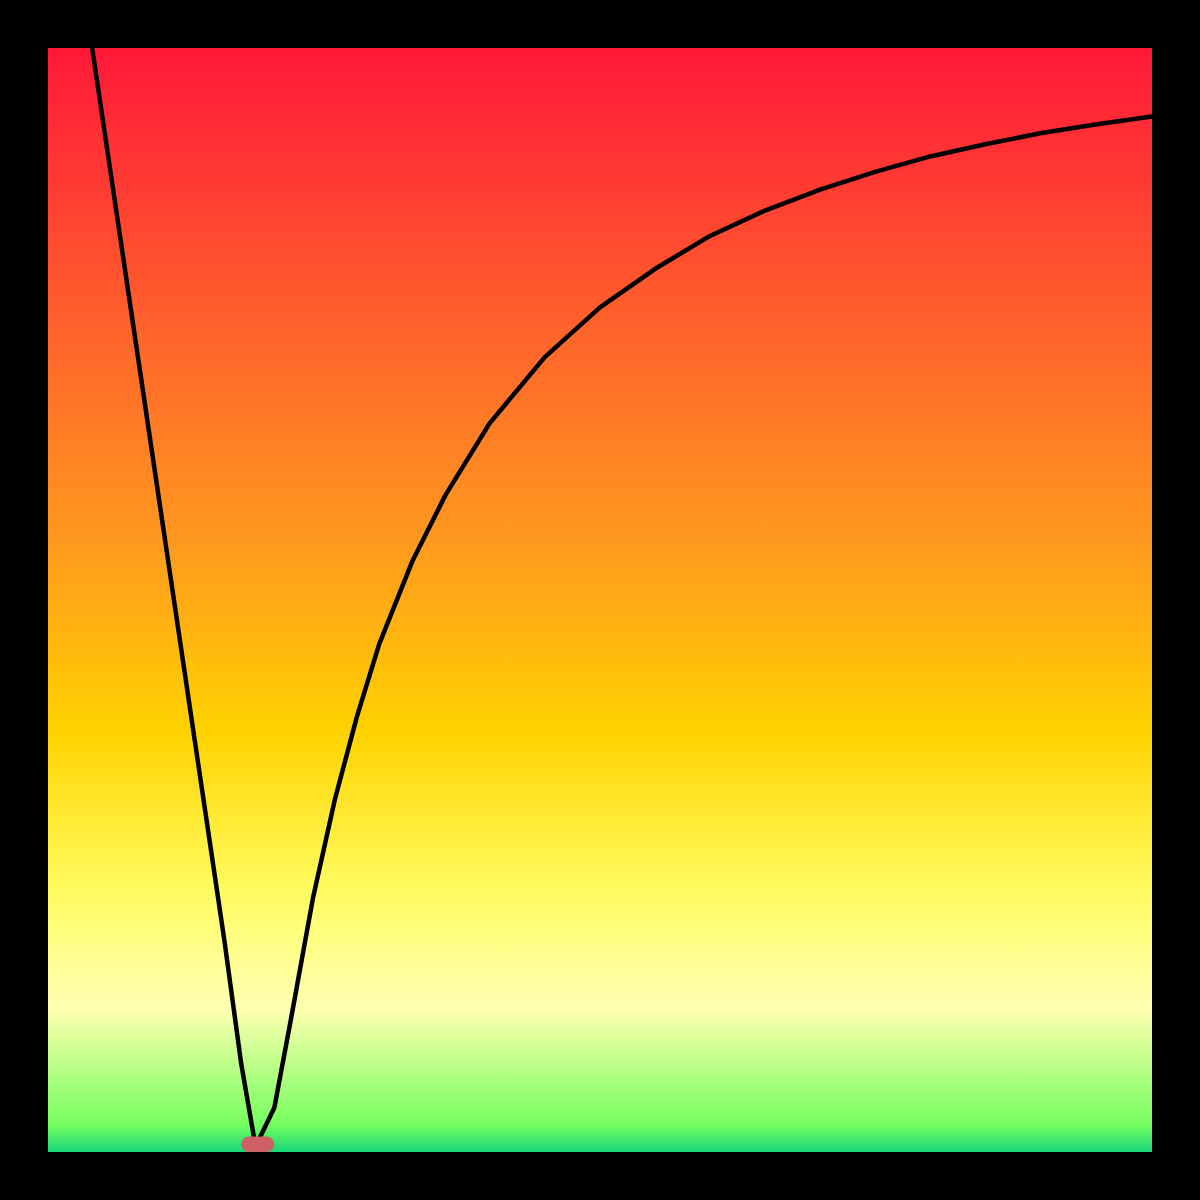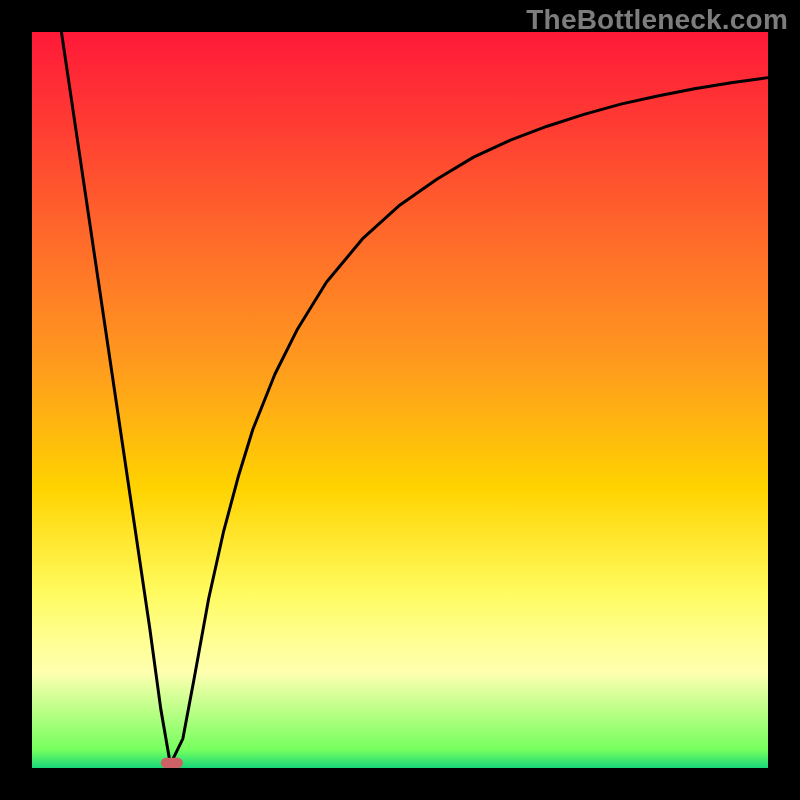--- a/index.html
+++ b/index.html
@@ -45,14 +45,13 @@
           <stop offset="100.0%" stop-color="#18d679"></stop>
         </linearGradient>
     </defs>
     <g id="plot">
         <rect x="0" y="0" width="800" height="800" fill="#000000"></rect>
         <rect x="32" y="32" width="736" height="736" fill="url(#bg-grad)"></rect>
         <path d="M61.44 32.00 L76.16 131.36 L90.88 230.72 L105.60 330.08 L120.32 429.44 L135.04 528.80 L149.76 628.16 L160.80 709.12 L170.37 764.32 L182.88 738.56 L193.92 679.68 L208.64 598.72 L223.36 532.48 L238.08 477.28 L252.80 429.44 L274.88 374.24 L296.96 330.08 L326.40 282.24 L363.20 238.08 L400.00 204.96 L436.80 179.20 L473.60 157.12 L510.40 140.19 L547.20 126.21 L584.00 114.43 L620.80 104.13 L657.60 96.03 L694.40 88.67 L731.20 82.78 L768.00 77.63" fill="none" stroke="#000000" stroke-width="3" stroke-linejoin="round" stroke-linecap="round"></path>
         <rect x="160.80" y="757.70" width="22.08" height="10.30" rx="5.15" fill="#cd6166"></rect>
       </g>
   </svg>
-  <div class="watermark">TheBottleneck.com</div>
 </div>
 
 </body></html>

